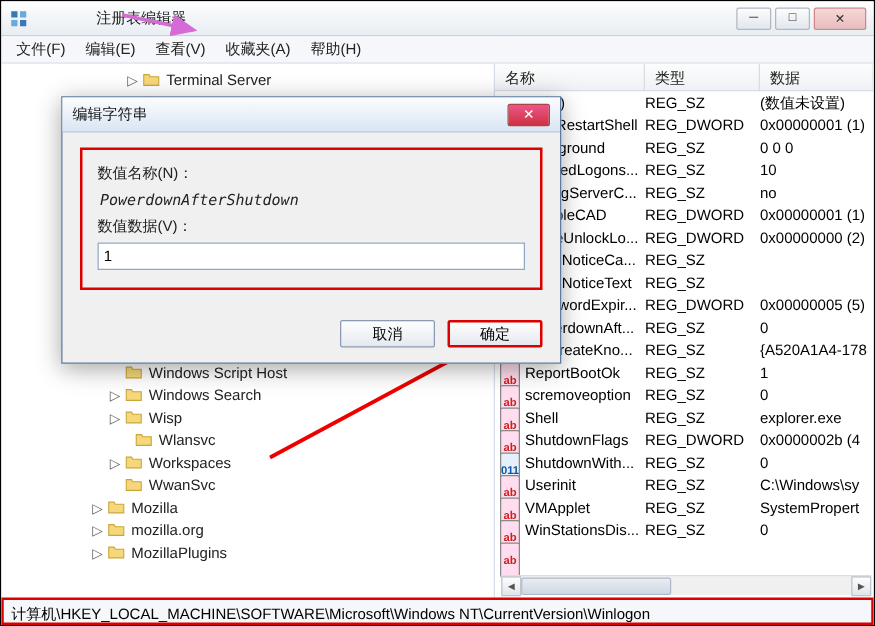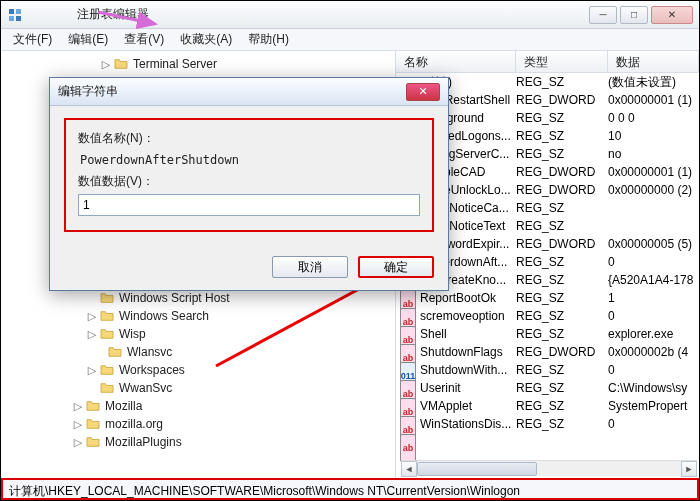--- a/index.html
+++ b/index.html
@@ -30,21 +30,21 @@
 .vn { width:96px; overflow:hidden; text-overflow:ellipsis; white-space:nowrap; color:#000; }
 .vt { width:92px; color:#000; } .vd { flex:1; color:#000; overflow:hidden; white-space:nowrap; }
 .statusbar { position:absolute; bottom:0; left:0; right:0; height:22px; border-top:1px solid #d7dde6; background:#f5f7fa; padding:3px 6px; border:2px solid #d00; color:#000; }
 .dialog { position:absolute; left:48px; top:76px; width:400px; background:#f0f0f0; border:1px solid #5a7aa0; box-shadow:0 4px 18px rgba(0,0,0,.35); }
 .d-title { height:28px; background:linear-gradient(#fbfdff,#d9e5f3); display:flex;align-items:center;padding:0 8px;border-bottom:1px solid #b9c6d7; }
 .d-title span { flex:1; color:#111; }
 .d-close { width:34px; height:18px; border:1px solid #aa4545; border-radius:2px; background:linear-gradient(#e58,#c34); color:#fff; display:flex;align-items:center;justify-content:center;font-size:11px;cursor:pointer; }
 .d-body { padding:12px 14px 14px; }
 .d-group { border:2px solid #d00; padding:10px 12px 14px; background:#f0f0f0; }
 .d-label { color:#222; margin-bottom:4px; }
-.d-ro { background:#f0f0f0; border:none; padding:2px 2px 6px; color:#222; font-family:Consolas,monospace; }
+.d-ro { background:#f0f0f0; border:none; padding:2px 2px 6px; color:#222; font-family:Consolas,monospace;font-style:italic; }
 .d-input { width:100%; height:22px; border:1px solid #8fa8c8; background:#fff; padding:2px 4px; color:#000; outline:none; }
 .d-btns { display:flex; justify-content:flex-end; gap:10px; padding:10px 14px 12px; }
 .btn { width:76px; height:22px; border:1px solid #8a9ab0; background:linear-gradient(#fefefe,#e4e9f0); border-radius:2px; cursor:pointer; }
 .btn.ok { border:2px solid #d00; }
 .arrow-pink { position:absolute; left:92px; top:8px; width:70px; height:20px; pointer-events:none; }
 .arrow-red { position:absolute; left:210px; top:250px; width:210px; height:120px; pointer-events:none; }
 .scrollbar-h { position:absolute; right:2px; bottom:24px; left:400px; height:16px; background:#f0f0f0; border-top:1px solid #ddd; display:flex; }
 .sb-btn { width:16px; height:16px; background:linear-gradient(#fdfdfd,#e2e6ec); border:1px solid #bcc4d0; display:flex;align-items:center;justify-content:center;font-size:9px;color:#555;cursor:pointer; }
 .sb-track { flex:1; position:relative; }
 .sb-thumb { position:absolute; left:0; top:1px; height:14px; width:120px; background:linear-gradient(#e9edf3,#cfd8e3); border:1px solid #aebacb; border-radius:2px; }

